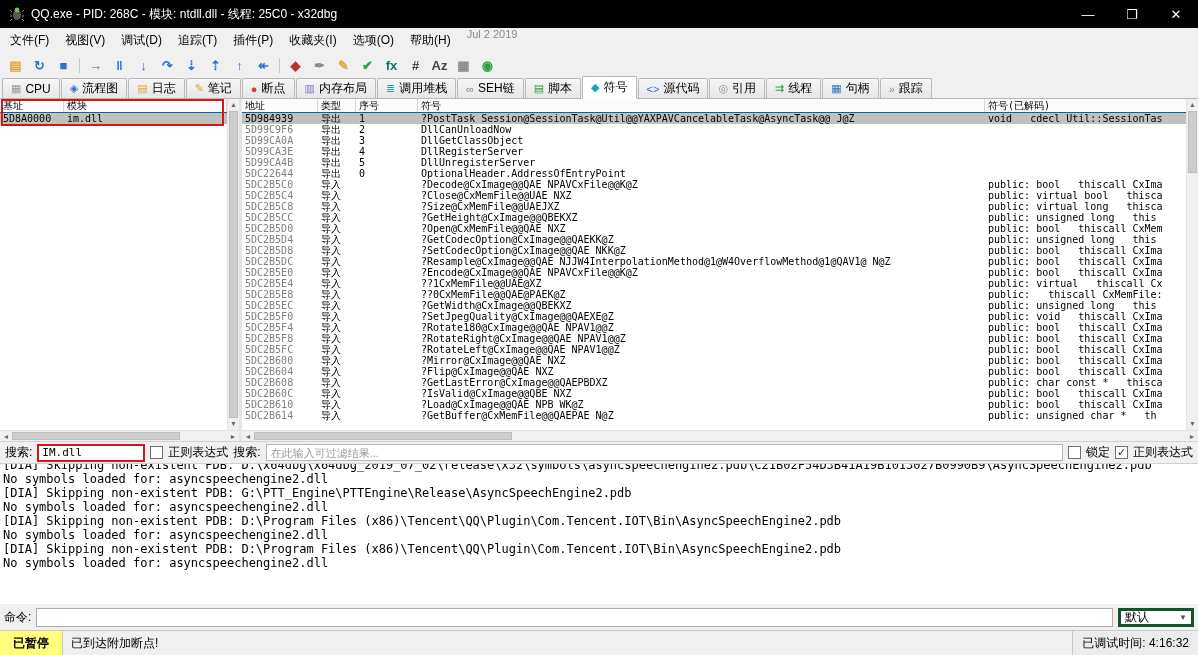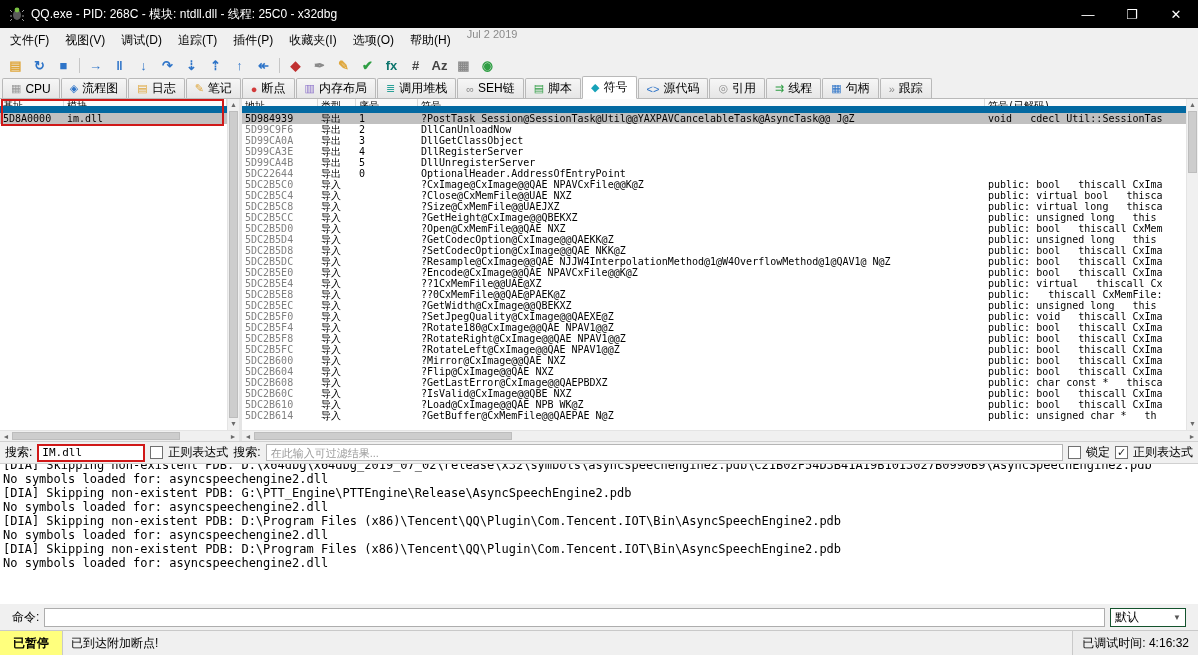--- a/index.html
+++ b/index.html
@@ -30,22 +30,22 @@
   .tab.active { background:#fff; height:23px; margin-bottom:-1px; border-bottom:1px solid #fff; z-index:2; }
   .tab-glyph { font-size:11px; }
   
   .main { display:flex; height:342px; background:#fff; }
   .left-panel { width:239px; display:flex; flex-direction:column; }
   .splitter { width:3px; background:#e4e4e4; }
   .right-panel { flex:1; display:flex; flex-direction:column; min-width:0; }
   .p-body { flex:1; display:flex; min-height:0; }
   .p-content { flex:1; overflow:hidden; position:relative; background:#fff; }
   
-  .grid-header { display:flex; height:14px; background:#fbfbfb; border-bottom:7px solid #0369a1;
-                 font:10px/13px "DejaVu Sans Mono", monospace; white-space:nowrap; }
+  .grid-header { display:flex; height:14px; background:#fbfbfb; border-bottom:1px solid #0369a1;
+                 font:10px/13px "DejaVu Sans Mono", monospace; white-space:nowrap;align-items:center; }
   .gh-cell { padding:0 3px; border-right:1px solid #d8d8d8; overflow:hidden; }
   .grid-row { display:flex; height:11px; font:10px/11px "DejaVu Sans Mono", monospace; white-space:nowrap; }
   .grid-row.selected { background:#c0c0c0; }
   .gr-cell { padding:0 3px; overflow:hidden; }
   .c-base { width:64px; }
   .c-mod  { flex:1; }
   .c-addr { width:76px; color:#808080; }
   .selected .c-addr { color:#000; }
   .c-type { width:38px; }
   .c-ord  { width:62px; }
@@ -67,23 +67,23 @@
   .search-input { width:108px; height:18px; border:2px solid #d01818; background:#fff; font:11px "DejaVu Sans Mono", monospace; padding:0 3px; outline:none; }
   .filter-input { flex:1; height:17px; border:1px solid #b5b5b5; background:#fff; padding:0 4px; font-size:11px; outline:none; }
   .filter-input::placeholder { color:#9a9a9a; }
   .cb { width:13px; height:13px; border:1px solid #707070; background:#fff; display:inline-block; font-size:11px; line-height:11px; text-align:center; color:#222; }
   .cb-label { white-space:nowrap; }
   
   .logarea { height:141px; background:#fff; overflow:hidden; border-top:1px solid #d0d0d0; padding-left:3px; }
   .log-scroll { margin-top:-6px; }
   .log-line { font:12px/14px "DejaVu Sans Mono", monospace; white-space:nowrap; }
   
-  .cmdbar { height:26px; display:flex; align-items:center; background:#f0f0f0; padding:0 12px; gap:5px; }
+  .cmdbar { height:26px; display:flex; align-items:center; background:#f0f0f0; padding:0 4px; gap:5px; }
   .cmd-input { flex:1; height:19px; border:1px solid #adadad; background:#fff; outline:none; padding:0 4px; font:12px "DejaVu Sans Mono", monospace; }
-  .cmd-select { width:76px; height:19px; border:1px solid #14532d; background:#fff; display:flex; align-items:center; justify-content:space-between; padding:0 4px; }
+  .cmd-select { width:76px; height:19px; border:3px solid #14532d; background:#fff; display:flex; align-items:center; justify-content:space-between; padding:0 4px; }
   .dd-arrow { font-size:8px; color:#555; }
   
   .statusbar { height:25px; display:flex; align-items:stretch; background:#f0f0f0; border-top:1px solid #c9c9c9; }
   .status-state { background:#ffff7d; padding:0 13px; display:flex; align-items:center; font-weight:bold; border-right:1px solid #c9c9c9; }
   .status-msg { flex:1; padding:0 8px; display:flex; align-items:center; border-right:1px solid #c9c9c9; }
   .status-time { padding:0 9px; display:flex; align-items:center; background:#ececec; }
 </style>
 </head>
 <body>
 
@@ -289,21 +289,21 @@
               <div class="gr-cell c-addr">5DC22644</div>
               <div class="gr-cell c-type">导出</div>
               <div class="gr-cell c-ord">0</div>
               <div class="gr-cell c-sym">OptionalHeader.AddressOfEntryPoint</div>
               <div class="gr-cell c-dec"></div>
             </div>
             <div class="grid-row">
               <div class="gr-cell c-addr">5DC2B5C0</div>
               <div class="gr-cell c-type">导入</div>
               <div class="gr-cell c-ord"></div>
-              <div class="gr-cell c-sym">?CxImage@CxImage@@QAE_NPAVCxFile@@K@Z</div>
+              <div class="gr-cell c-sym">?Decode@CxImage@@QAE_NPAVCxFile@@K@Z</div>
               <div class="gr-cell c-dec">public: bool __thiscall CxIma</div>
             </div>
             <div class="grid-row">
               <div class="gr-cell c-addr">5DC2B5C4</div>
               <div class="gr-cell c-type">导入</div>
               <div class="gr-cell c-ord"></div>
               <div class="gr-cell c-sym">?Close@CxMemFile@@UAE_NXZ</div>
               <div class="gr-cell c-dec">public: virtual bool __thisca</div>
             </div>
             <div class="grid-row">

